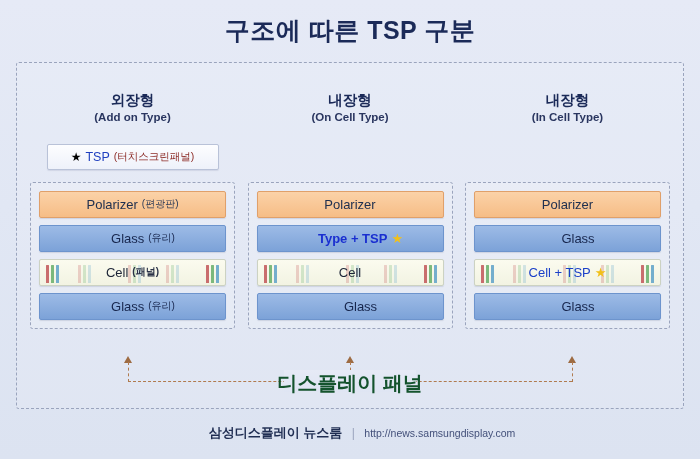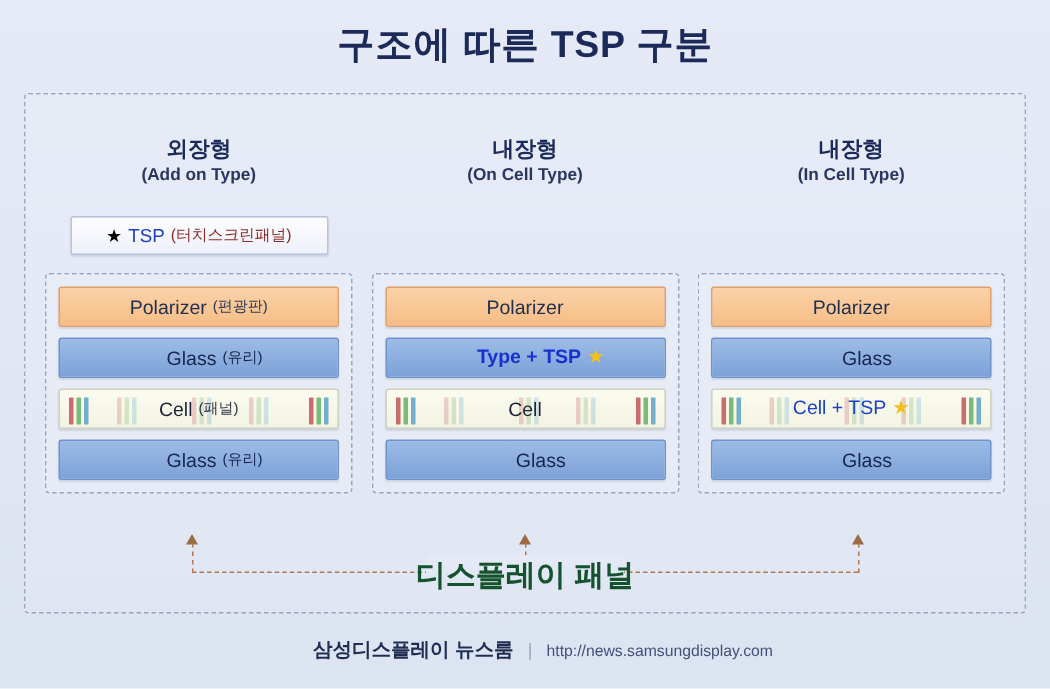--- a/index.html
+++ b/index.html
@@ -123,21 +123,21 @@
     height: 27px;
     border-radius: 2px;
     display: flex;
     align-items: center;
     justify-content: center;
     position: relative;
     font-size: 13px;
     overflow: hidden;
     box-shadow: 0 1px 1px rgba(110,120,150,0.20);
   }
-  .layer .lbl { position: relative; z-index: 3; display:flex; align-items:flex-start; gap:4px; white-space: nowrap;}
+  .layer .lbl { position: relative; z-index: 3; display:flex; align-items:center; gap:4px; white-space: nowrap;}
   .layer .sub { font-size: 10px; }
 
   .layer.polarizer {
     background: linear-gradient(180deg,#fbd2a8 0%, #f6bd86 100%);
     border: 1px solid #e0a06a;
     color: #20304f;
   }
   .layer.polarizer .sub { color: #2b3a56; }
 
   .layer.glass {
@@ -148,21 +148,21 @@
   }
   .layer.glass .sub { color: #17264d; }
 
   .layer.glass .hi { color: #1a2fd0; font-weight: bold; }
 
   .layer.cell {
     background: linear-gradient(180deg,#fbfbef 0%, #f2f3e2 100%);
     border: 1px solid #ccd2c2;
     color: #1c2436;
   }
-  .layer.cell .sub { color: #2b3348; }
+  .layer.cell .sub { color: #2b3348; font-weight: bold; }
   .layer.cell .hi { color: #1a3fc8; font-weight: normal; }
 
   
   .stripes {
     position: absolute;
     top: 5px;
     bottom: 2px;
     display: flex;
     gap: 2px;
     z-index: 1;

